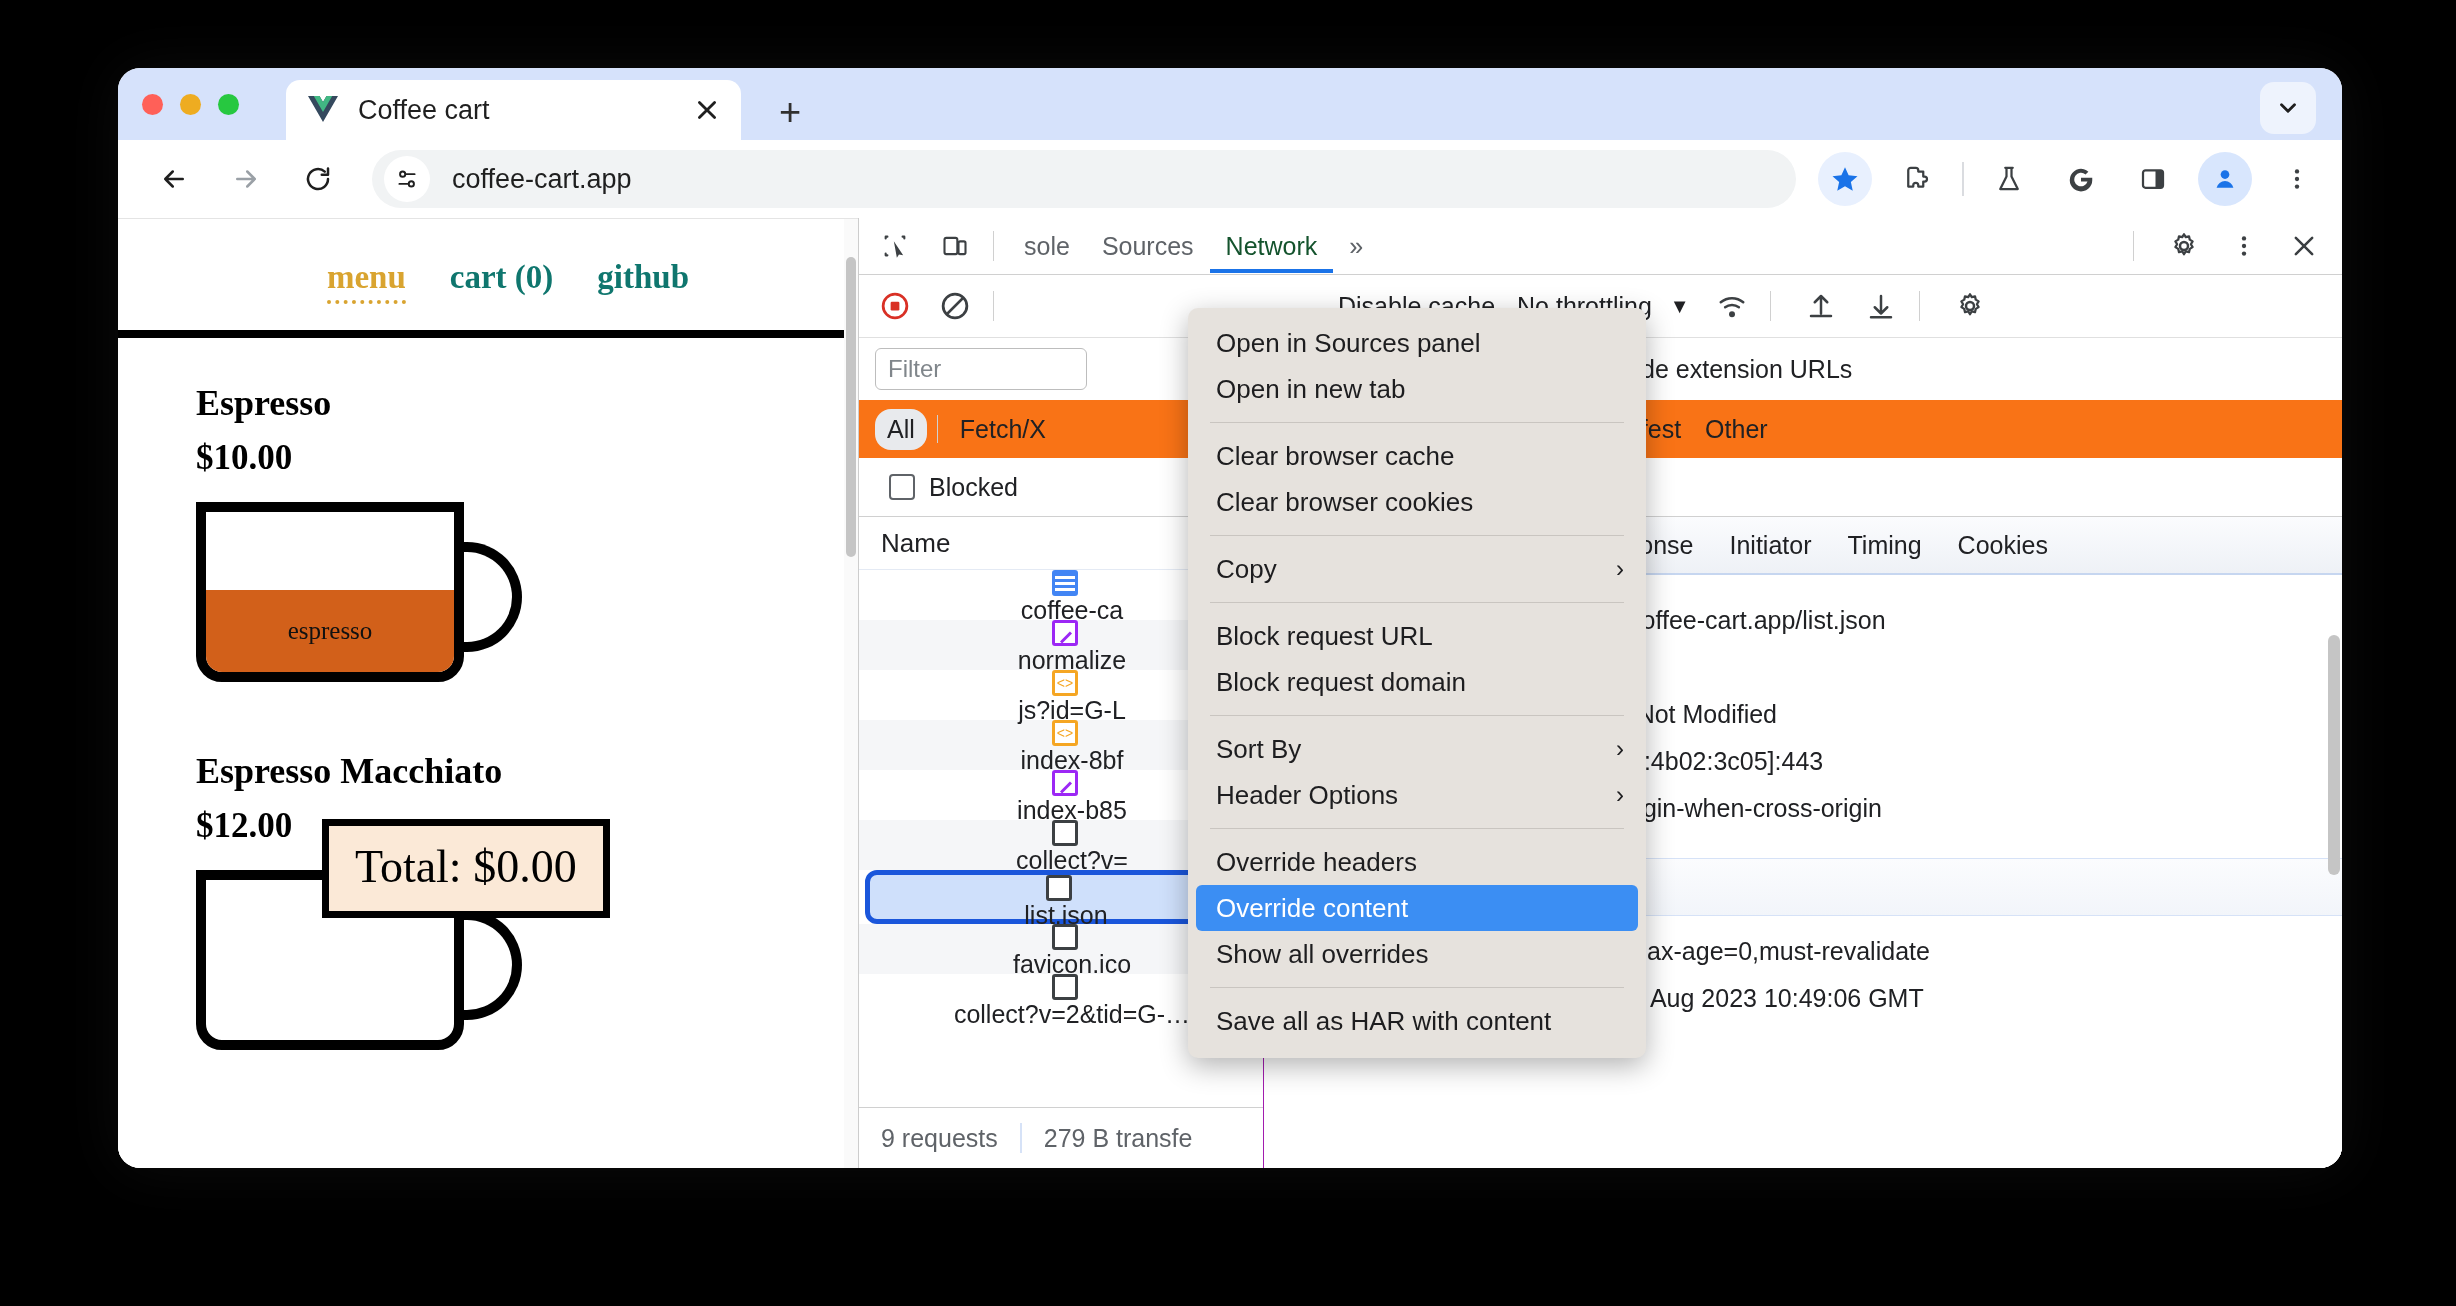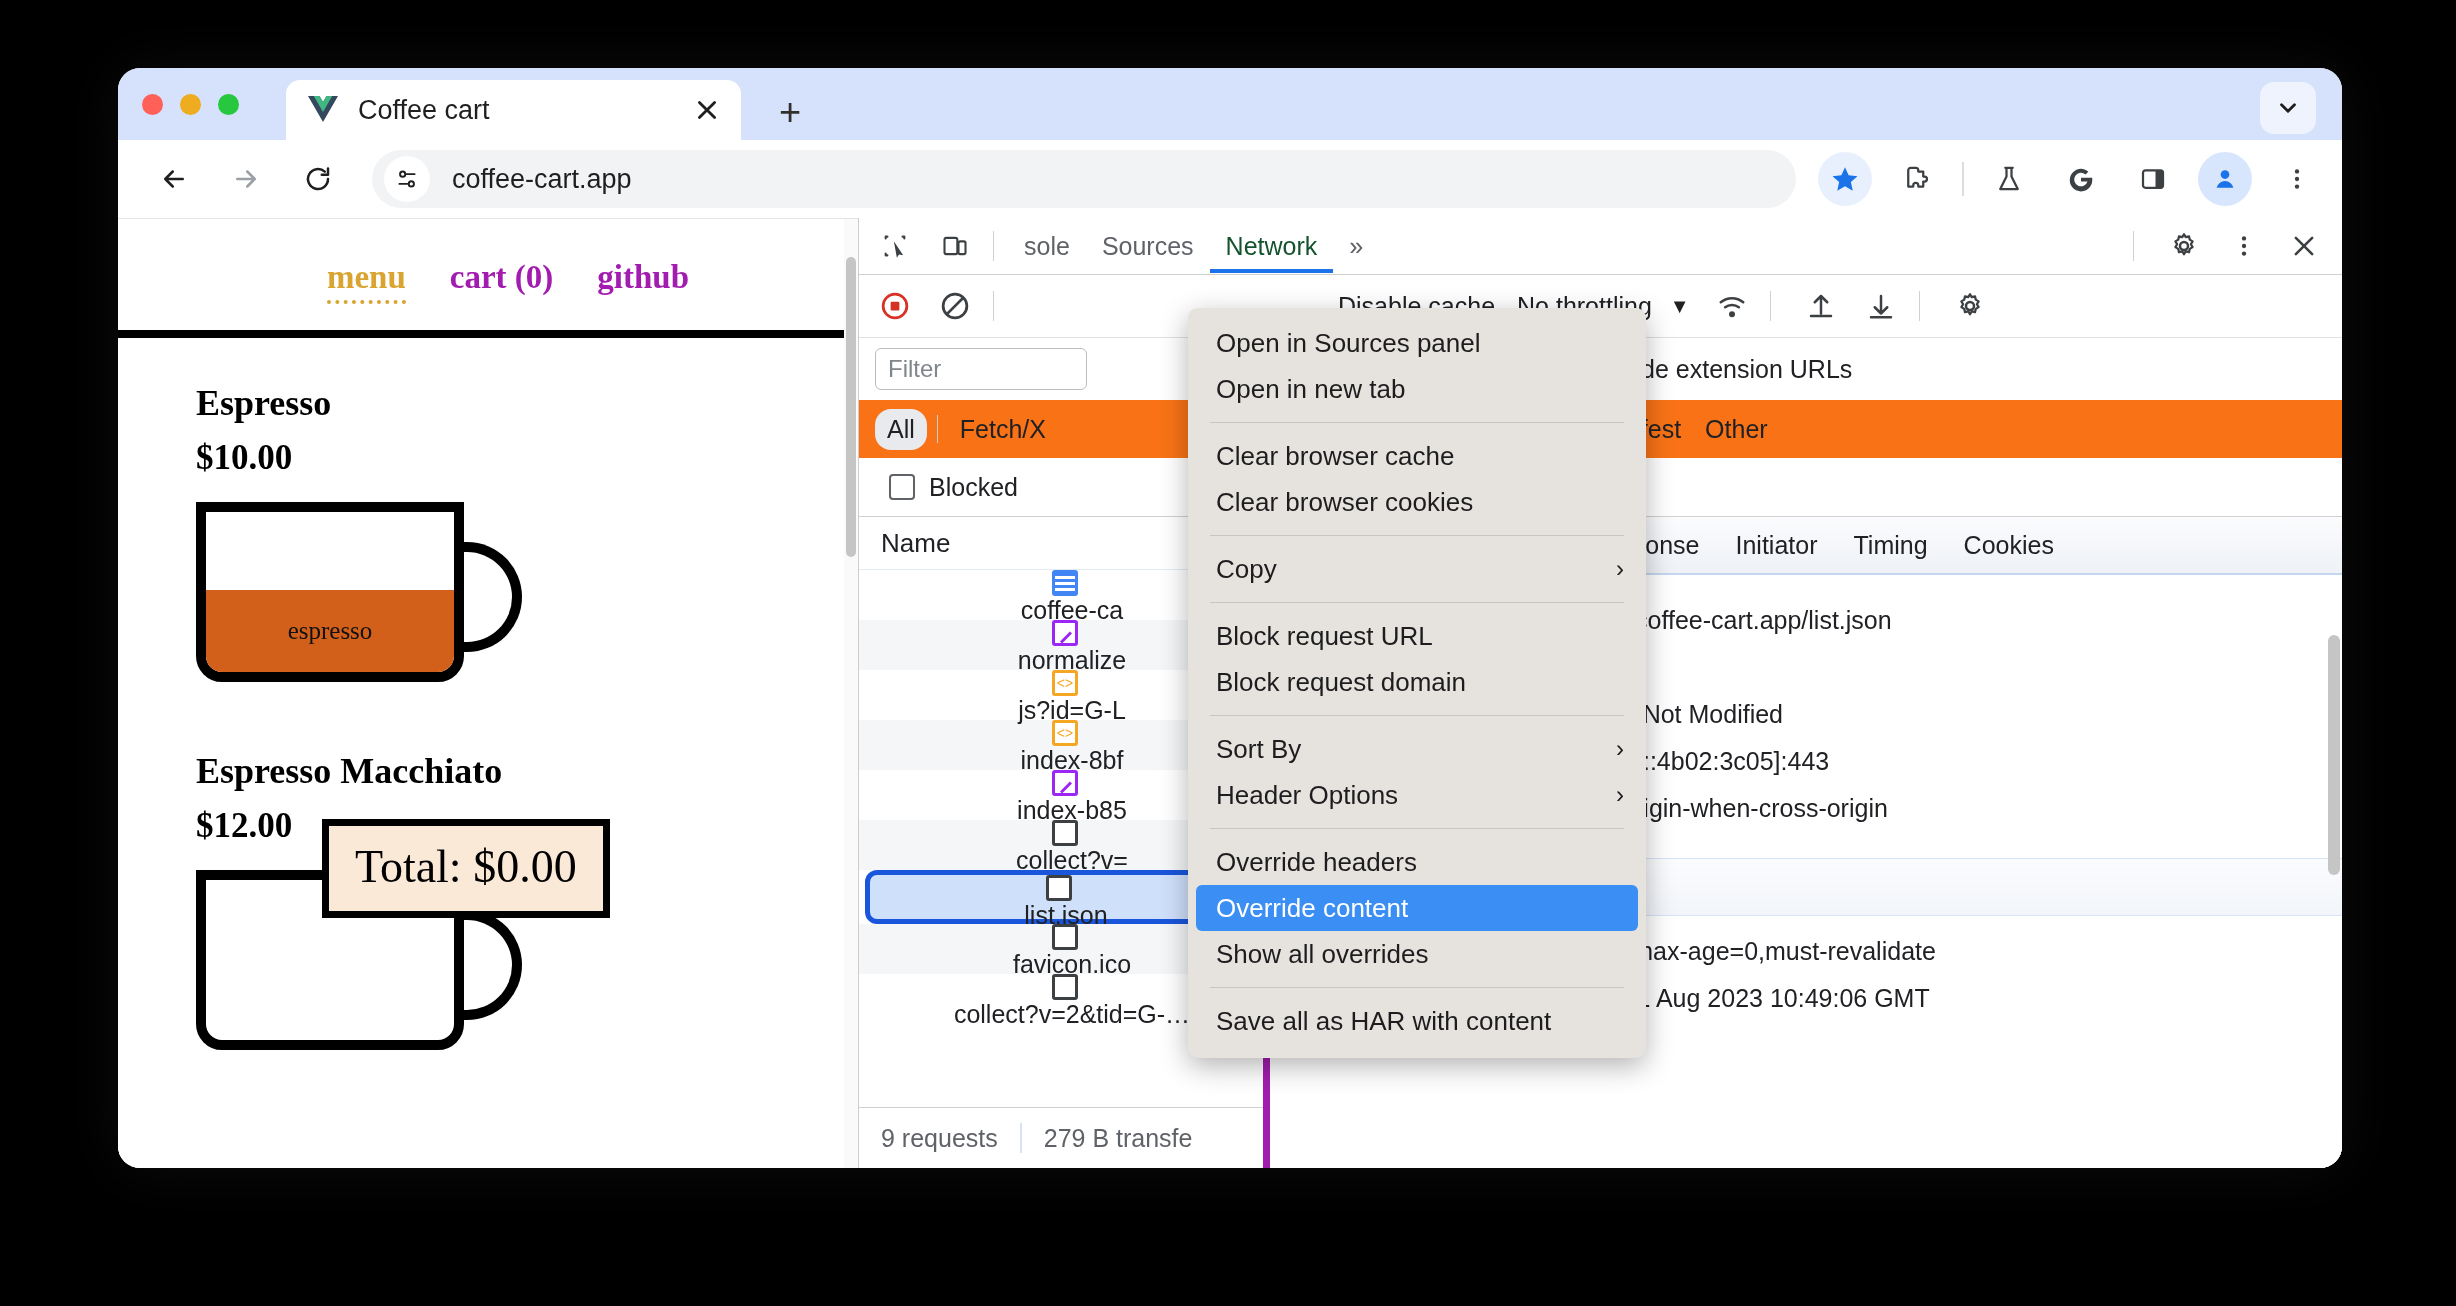--- a/index.html
+++ b/index.html
@@ -189,21 +189,21 @@
   
   .cc-nav {
     display: flex;
     justify-content: center;
     gap: 44px;
     padding: 40px 0 26px 40px;
     font-family: "Liberation Serif", serif;
     font-weight: bold;
     font-size: 33px;
   }
-  .cc-nav a { color: #a21caf; text-decoration: none; }
+  .cc-nav a { color: #0f766e; text-decoration: none; }
   .cc-nav .active {
     color: #d9a430;
     border-bottom: 4px dotted #d9a430;
     padding-bottom: 4px;
   }
   .cc-rule {
     height: 8px; background: #000;
     margin: 0 0 0 0;
   }
   .cc-body { padding: 44px 0 0 78px; }
@@ -383,21 +383,21 @@
     flex: none;
     background: #fff;
   }
   .cbx-item { display: flex; align-items: center; gap: 14px; margin-left: 30px; flex: none; }
   .cbx-item .lbl { font-size: 25px; color: #202124; white-space: nowrap; }
 
   
   .dt-split { flex: 1; display: flex; overflow: hidden; background: #fff; }
   .req-pane {
     width: 404px;
-    border-right: 7px solid #a21caf;
+    border-right: 1px solid #a21caf;
     display: flex;
     flex-direction: column;
     flex: none;
     position: relative;
   }
   .req-head {
     height: 52px;
     display: flex; align-items: center;
     padding-left: 22px;
     font-size: 26px;

